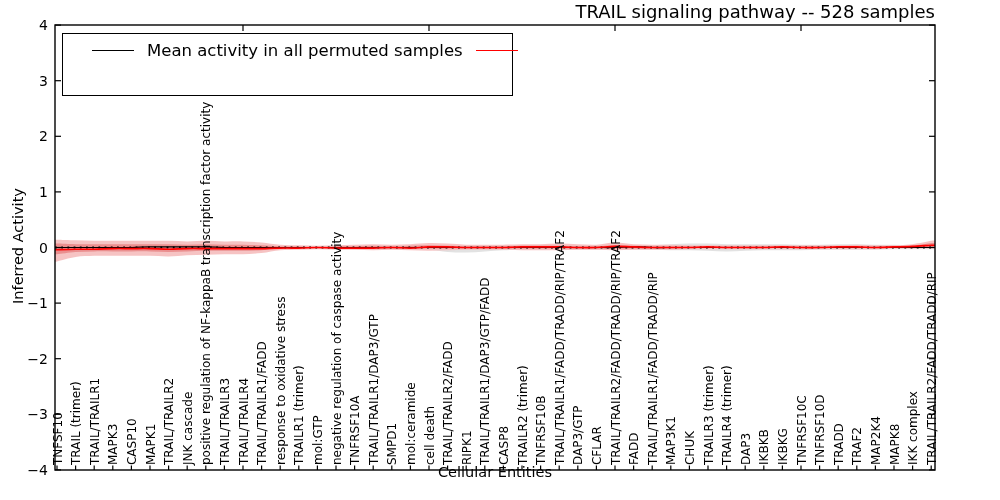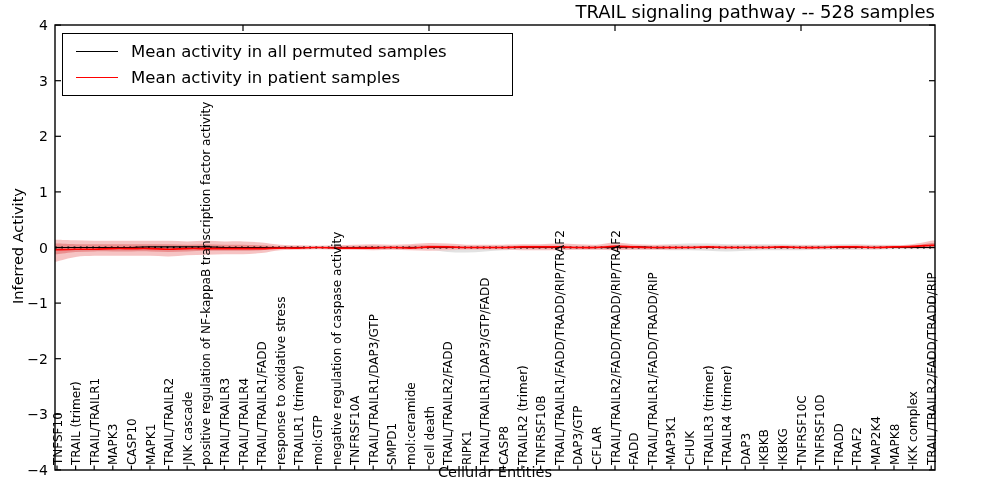--- a/index.html
+++ b/index.html
@@ -8,22 +8,22 @@
   #chart-svg{position:absolute;left:0;top:0;}
   #chart-svg text{font-family:"DejaVu Sans",sans-serif;fill:#000;}
   .fig-title{position:absolute;left:55px;top:1px;width:880px;text-align:right;
              font-size:18px;color:#000;}
   .x-axis-title{position:absolute;left:55px;top:464px;width:880px;text-align:center;
              font-size:14.5px;color:#000;}
   .y-axis-title{position:absolute;left:-47px;top:238px;width:130px;text-align:center;
              font-size:14.5px;color:#000;transform:rotate(-90deg);}
   .legend{position:absolute;left:62px;top:33px;width:451px;height:63px;
           background:#ffffff;border:1.6px solid #000;box-sizing:border-box;
-          display:flex;flex-direction:column;justify-content:space-around;
-          padding:4px 0;}
+          display:flex;justify-content:space-around;
+          padding:4px 16px;}
   .legend-row{display:flex;align-items:center;height:24px;}
   .legend-line{width:42px;height:0;border-top-width:1.7px;border-top-style:solid;
           margin-left:13px;flex:none;}
   .legend-label{margin-left:13px;font-size:16.5px;color:#000;white-space:nowrap;}
 </style>
 </head>
 <body>
 
 <div id="figure">
   <svg id="chart-svg" width="1000" height="500">
@@ -178,19 +178,18 @@
 
   <div class="fig-title">TRAIL signaling pathway -- 528 samples</div>
 
   <div class="legend">
     <div class="legend-row">
       <span class="legend-line" style="border-top-color: rgb(0, 0, 0);"></span>
       <span class="legend-label">Mean activity in all permuted samples</span>
     </div>
     <div class="legend-row">
       <span class="legend-line" style="border-top-color: rgb(255, 0, 0);"></span>
-      <span class="legend-label">Mean activity in patient samples</span>
     </div>
   </div>
 
   <div class="x-axis-title">Cellular Entities</div>
   <div class="y-axis-title">Inferred Activity</div>
 </div>
 
 </body></html>

